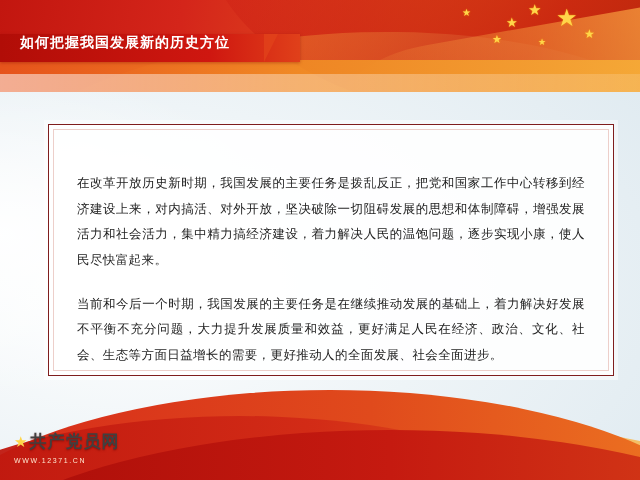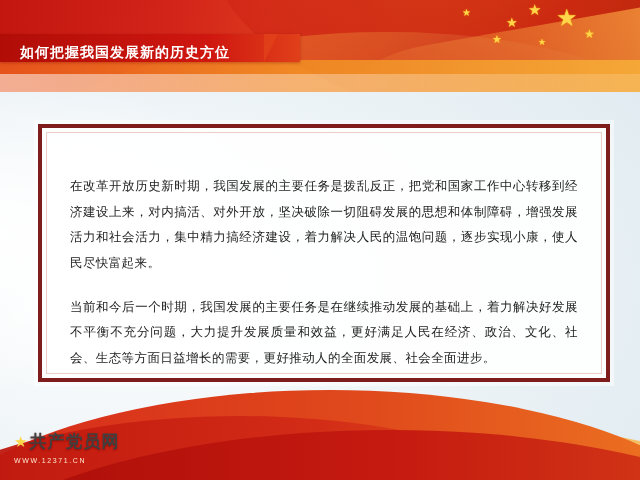--- a/index.html
+++ b/index.html
@@ -91,21 +91,21 @@
     text-shadow: 0 0 2px rgba(255,180,0,.7);
   }
   
   .title-bar {
     position: absolute;
     left: 0; top: 34px;
     height: 28px;
     min-width: 264px;
     background: linear-gradient(90deg, #b10d07 0%, #cf1710 70%, #e0401a 100%);
     display: flex;
-    align-items: flex-end;
+    align-items: flex-start;
     padding: 0 16px 0 20px;
     box-shadow: 0 1px 3px rgba(120,0,0,.35);
     font-family: Liberation Mono, monospace;
   }
   .title-bar .title-text {
     color: #ffffff;
     font-size: 14px;
     font-weight: bold;
     letter-spacing: 1px;
     white-space: nowrap;
@@ -114,24 +114,24 @@
     position: absolute;
     left: 264px; top: 34px;
     width: 0; height: 0;
     border-top: 28px solid #e0401a;
     border-right: 14px solid transparent;
     opacity: .9;
   }
   
   .card {
     position: absolute;
-    left: 38px; top: 124px;
+    left: 48px; top: 124px;
     width: 564px; height: 250px;
     background: rgba(255,255,255,0.9);
-    border: 4px solid #7f1d1d;
+    border: 1px solid #7f1d1d;
     box-shadow: 0 0 0 4px rgba(255,255,255,0.5);
   }
   .card-inner {
     position: absolute;
     inset: 4px;
     border: 1px solid #edcfca;
   }
   .card-body {
     position: absolute;
     left: 28px; right: 28px; top: 46px;

